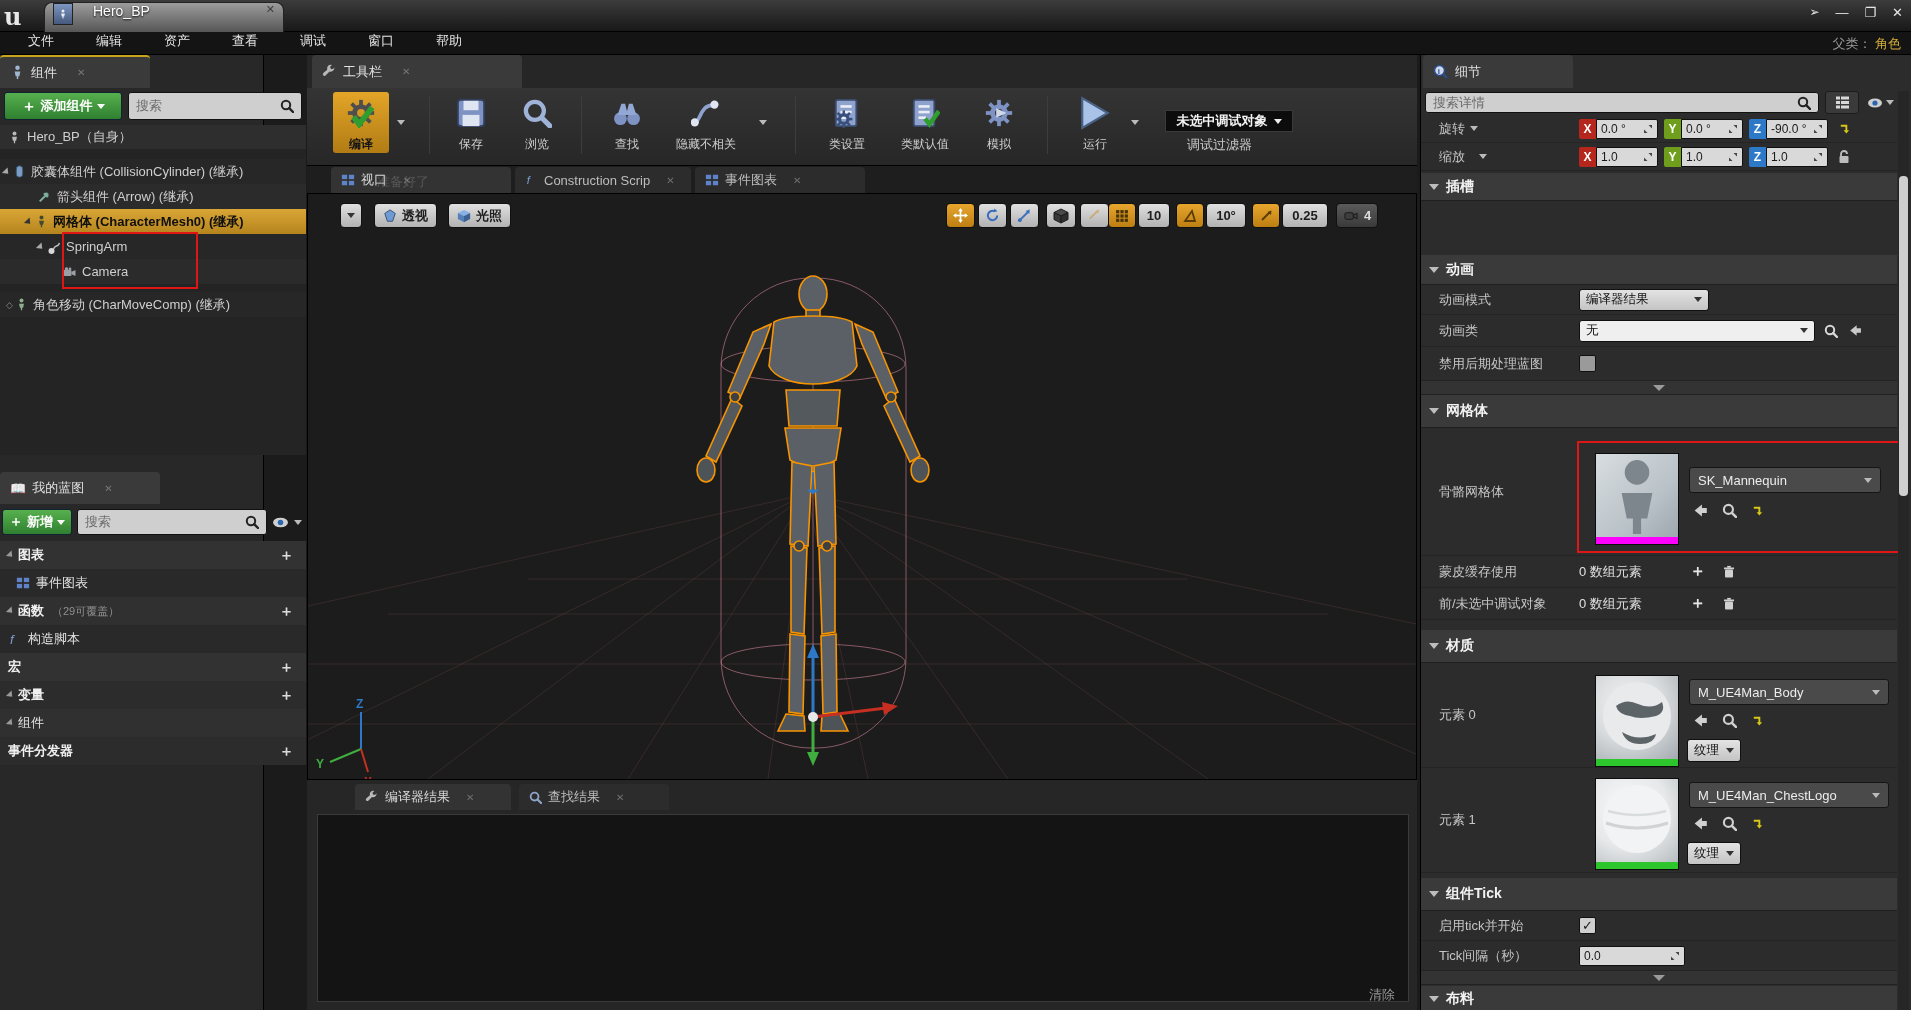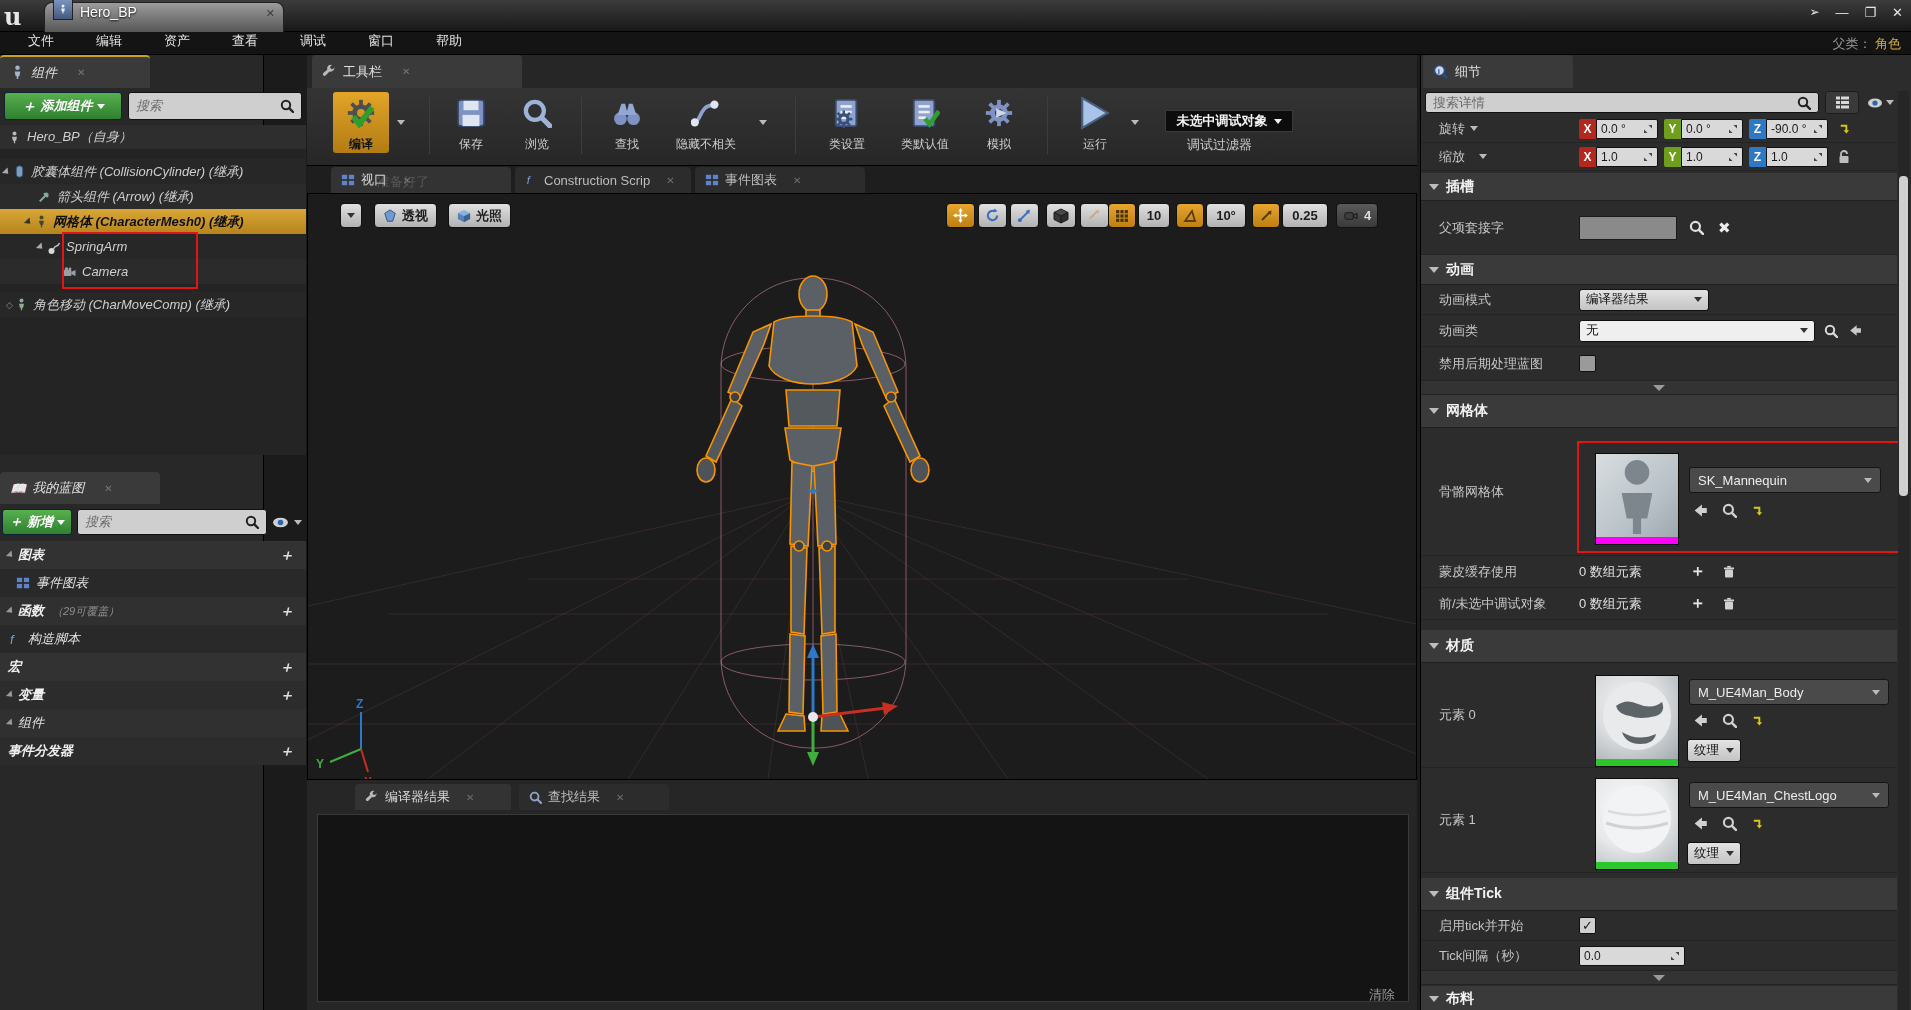--- a/index.html
+++ b/index.html
@@ -3,42 +3,42 @@
 <meta charset="utf-8">
 <style>
   * { margin:0; padding:0; box-sizing:border-box; font-family:"Liberation Sans","DejaVu Sans",sans-serif; }
   html,body { width:1911px; height:1010px; overflow:hidden; background:#1b1b1b; }
   .abs { position:absolute; }
   body { position:relative; color:#cfcfcf; }
 
   
   #titlebar { left:0; top:0; width:1911px; height:32px; background:linear-gradient(#3c3c3c,#181818); border-bottom:1px solid #000; }
   #ue-logo { left:4px; top:2px; width:30px; height:28px; color:#e8e8e8; font-size:24px; font-weight:bold; font-family:"DejaVu Serif",serif; }
-  #main-tab { left:44px; top:2px; width:240px; height:30px; background:linear-gradient(#9c9c9c,#565656); border-radius:8px 8px 0 0; border:1px solid #222; border-bottom:none; display:flex; align-items:flex-end; padding:12px 8px; gap:7px; }
+  #main-tab { left:44px; top:2px; width:240px; height:30px; background:linear-gradient(#9c9c9c,#565656); border-radius:8px 8px 0 0; border:1px solid #222; border-bottom:none; display:flex; align-items:flex-start; padding:0 8px; gap:20px; }
   #main-tab .ttl { color:#fff; font-size:14px; text-shadow:0 1px 2px #000; }
   #main-tab .thumb { width:20px; height:22px; background:linear-gradient(#7d96c0,#46597e); border:1px solid #222; display:flex; align-items:center; justify-content:center; }
   #main-tab .close { margin-left:auto; color:#3c3c3c; font-size:11px; }
   #win-ctrls { right:8px; top:5px; display:flex; gap:16px; color:#e6e6e6; font-size:13px; }
   #menubar { left:0; top:32px; width:1911px; height:23px; background:#141414; border-bottom:1px solid #000; display:flex; align-items:flex-start; }
   #menubar .mi { color:#e3e3e3; font-size:13px; padding:0 14px; margin-left:14px; }
   #parent-class { right:10px; top:35px; font-size:13px; }
   #parent-class .pl { color:#9a9a9a; }
   #parent-class .pv { color:#d2ad3a; }
 
   
   .ptab { background:#3a3a3a; color:#e0e0e0; font-size:13px; display:flex; align-items:center; gap:6px; padding:0 10px; border-radius:4px 4px 0 0; }
   .ptab .x { color:#777; font-size:10px; margin-left:14px; }
   .searchbox { background:#cfcfcf; border:1px solid #111; border-radius:3px; color:#6b6b6b; font-size:13px; display:flex; align-items:center; padding:0 7px; }
   .searchbox .ph { flex:1; }
   .greenbtn { background:linear-gradient(#57b04e,#2f8030); border:1px solid #123; border-radius:3px; color:#fff; font-size:13px; font-weight:bold; display:flex; align-items:center; justify-content:center; gap:4px; }
   .ic { display:inline-block; vertical-align:middle; }
   svg { display:block; }
 
   
-  #left { left:0; top:55px; width:264px; height:955px; background:#282828; border-right:1px solid #000;font-style:italic; }
+  #left { left:0; top:55px; width:264px; height:955px; background:#282828; border-right:1px solid #000; }
   #comp-tab { left:0; top:0; width:150px; height:33px; border-top:2px solid #c8a41d; }
   #comp-addrow { left:4px; top:37px; width:298px; height:30px; display:flex; gap:6px; }
   #comp-tree { left:0; top:70px; width:306px; height:330px; background:#242424; font-size:13px; }
   .trow { position:relative; height:25px; display:flex; align-items:center; color:#cfcfcf; white-space:nowrap; }
   .trow .tri { width:0; height:0; border-left:5px solid #aaa; border-top:4px solid transparent; border-bottom:4px solid transparent; transform:rotate(45deg); margin-right:4px; }
   .trow.sel { background:linear-gradient(#d9a636,#b5841d); color:#101010; font-weight:bold; }
   #redbox-cam { left:62px; top:177px; width:136px; height:57px; border:2px solid #e01515; pointer-events:none; }
   #mybp-tab { left:0; top:417px; width:160px; height:32px; }
   #mybp-addrow { left:2px; top:452px; width:302px; height:30px; display:flex; gap:5px; align-items:center; }
   .bprow { position:relative; height:28px; display:flex; align-items:center; padding-left:8px; font-size:13px; color:#e2e2e2; }
@@ -836,28 +836,20 @@
       </span>
     <svg class="ic" width="14" height="14" viewBox="0 0 14 14" style="margin-left:9px">
         <use href="#i-lock"></use>
       </svg>
   </div>
 
   <div class="dsec" style="top:118px;height:28px">
       <span class="tri"></span>
       <span>插槽</span>
     </div>
-  <div class="drow" style="top:146px;height:54px">
-    <span class="lab">父项套接字</span>
-    <span style="width:98px;height:24px;background:#8a8a8a;border:1px solid #1a1a1a"></span>
-    <svg class="ic" width="15" height="15" viewBox="0 0 14 14" color="#e0e0e0" style="margin-left:12px">
-        <use href="#i-mag"></use>
-      </svg>
-    <span class="xgl" style="margin-left:14px">✖</span>
-  </div>
 
   <div class="dsec" style="top:200px;height:30px">
       <span class="tri"></span>
       <span>动画</span>
     </div>
   <div class="drow" style="top:230px;height:30px">
     <span class="lab">动画模式</span>
     <span class="ddl" style="width:130px;height:22px">
         <span>编译器结果</span>
         <span class="ddarrow"></span>

